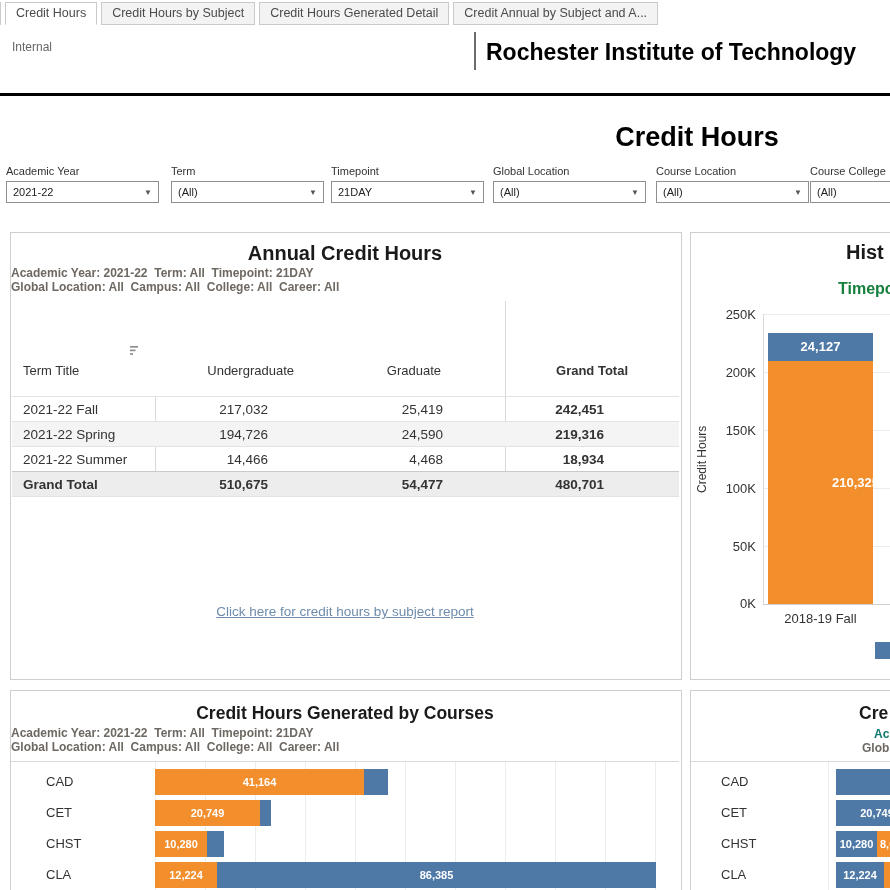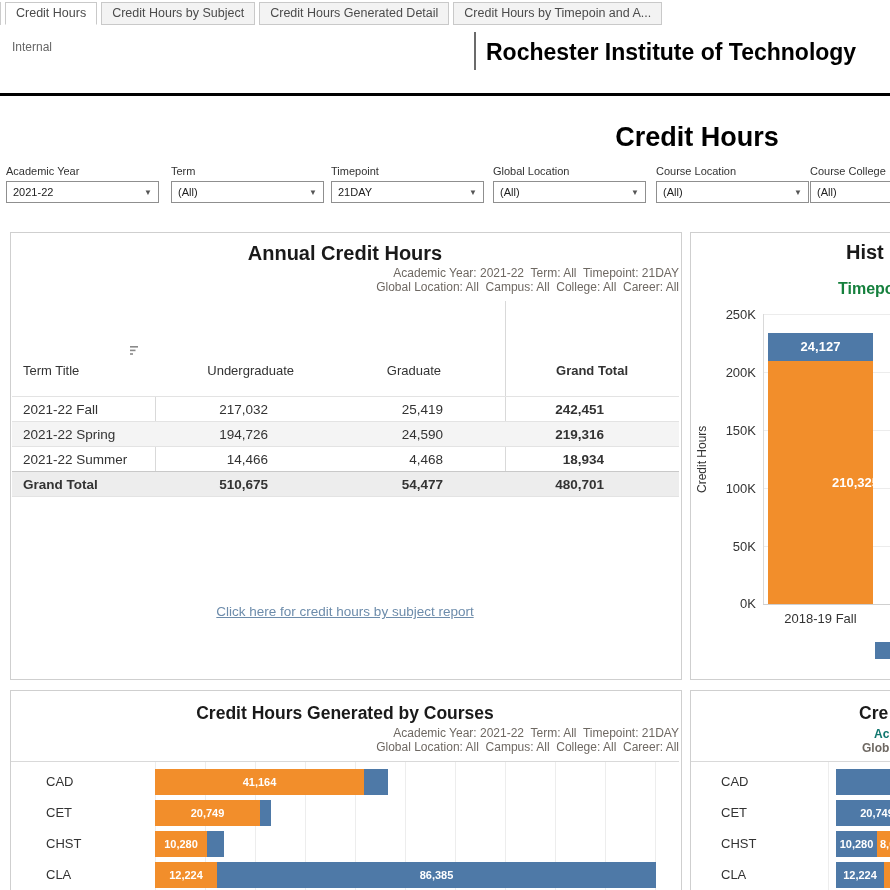--- a/index.html
+++ b/index.html
@@ -30,21 +30,21 @@
   .caret{font-size:8px;color:#555;}
 
   
   .panel{position:absolute;background:#fff;border:1px solid #cfcfcf;}
   .panel-a{left:10px;top:232px;width:670px;height:446px;}
   .panel-b{left:690px;top:232px;width:520px;height:446px;}
   .panel-c{left:10px;top:690px;width:670px;height:320px;}
   .panel-d{left:690px;top:690px;width:520px;height:320px;}
 
   .p-title{position:absolute;left:0;width:668px;text-align:center;font-weight:bold;color:#1a1a1a;white-space:pre-wrap;}
-  .p-sub{position:absolute;left:0;width:668px;text-align:right;font-size:12px;font-weight:normal;color:#6e6862;white-space:pre-wrap;}
+  .p-sub{position:absolute;left:0;width:668px;text-align:left;font-size:12px;font-weight:bold;color:#6e6862;white-space:pre-wrap;}
 
   
   .th{position:absolute;font-size:13px;color:#333;margin-top:24px;}
   .vline{position:absolute;width:1px;background:#d9d9d9;}
   .trow{position:absolute;left:1px;width:667px;height:25px;border-top:1px solid #e3e3e3;font-size:13.5px;color:#333;}
   .trow.alt{background:#f4f4f4;}
   .trow.total{background:#ededed;border-top:1px solid #c9c9c9;font-weight:bold;}
   .trow-end{position:absolute;left:1px;width:667px;height:1px;background:#e3e3e3;}
   .tcell{position:absolute;line-height:25px;}
   .num{text-align:right;}
@@ -79,21 +79,21 @@
 </style>
 </head>
 <body>
 
 <div class="screen">
 
   <div class="tabbar">
     <div class="tab active">Credit Hours</div>
     <div class="tab">Credit Hours by Subject</div>
     <div class="tab">Credit Hours Generated Detail</div>
-    <div class="tab">Credit Hours by Timepoin and A...</div>
+    <div class="tab">Credit Annual by Subject and A...</div>
   </div>
 
   <div class="internal">Internal</div>
   <div class="logo">
     <span class="logo-sep"></span>
     <span class="logo-org">Rochester Institute of Technology</span>
   </div>
   <div class="black-rule"></div>
   <div class="page-title">Credit Hours</div>
 

